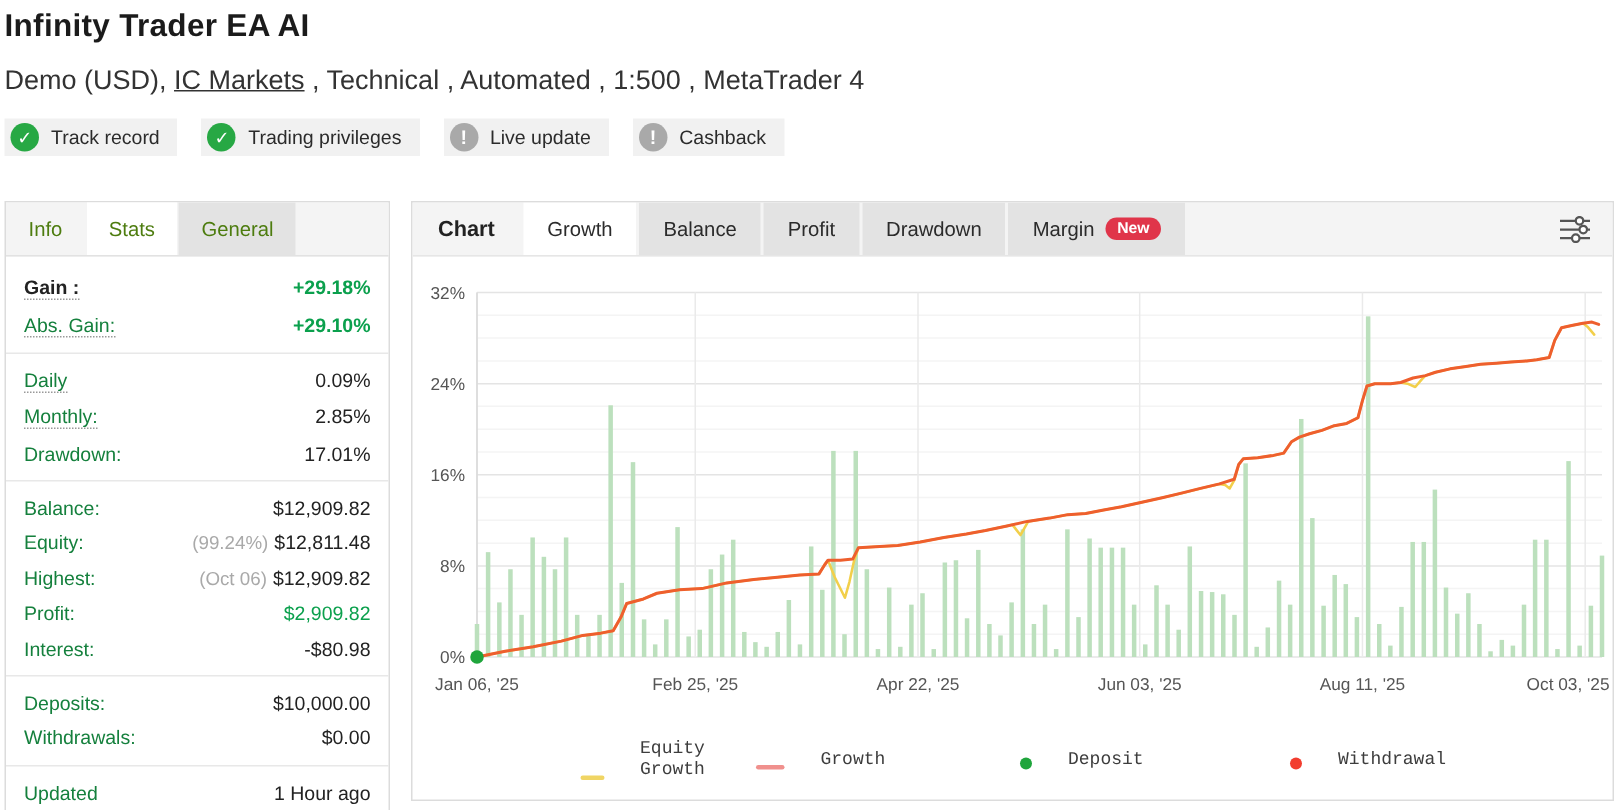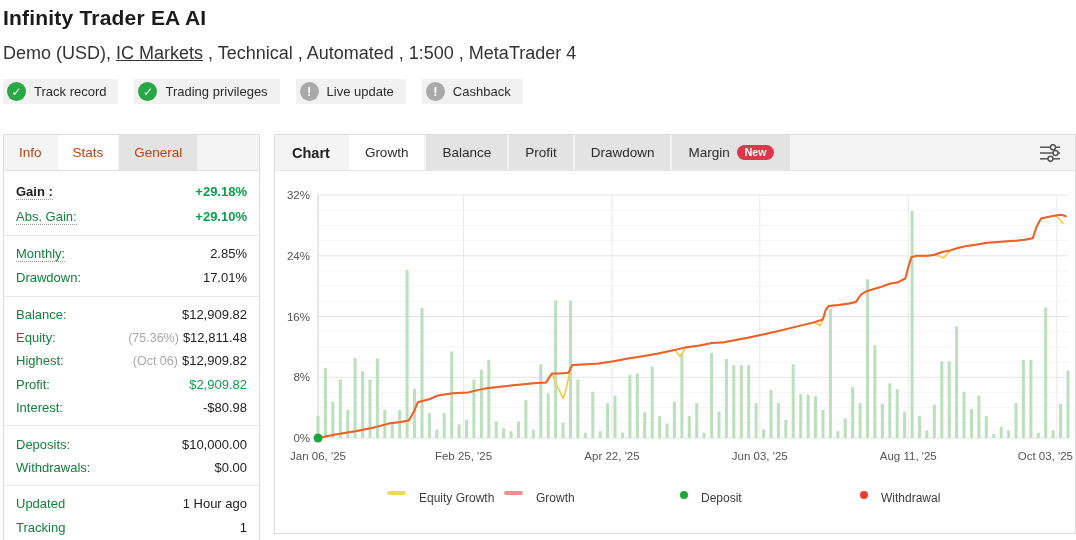--- a/index.html
+++ b/index.html
@@ -31,21 +31,21 @@
   .badge-icon.ok   { background: var(--badge-ok, #27a844); }
   .badge-icon.info { background: var(--badge-info, #a9a9a9); font-size: 13px; }
 
   
   .content-row { display: flex; gap: 14px; align-items: flex-start; margin-top: 30px; }
 
   
   .stats-panel { width: 257px; border: 1px solid #dcdcdc; background: #fff; flex: none; }
   .panel-tabs { display: flex; background: #f4f4f4; border-bottom: 1px solid #e2e2e2; height: 36px; }
   .panel-tabs .tab {
-    padding: 0 15px; font-size: 13.5px; color: #c2410c; display: flex; align-items: center;
+    padding: 0 15px; font-size: 13.5px; color: #4d7c0f; display: flex; align-items: center;
     cursor: pointer; background: transparent; height: 100%;
   }
   .panel-tabs .tab.boxed { background: #e3e3e3; margin-left: 1px; }
   .panel-tabs .tab.active { background: #fff; margin-left: 1px; }
   .stats-list { padding: 9px 12px 7px 12px; }
   .stat-row { display: flex; justify-content: space-between; align-items: baseline; padding: 4.2px 0; font-size: 13px; }
   .stat-row .lbl { color: #15803d; }
   .stat-row .lbl.dotted { border-bottom: 1px dotted #999; cursor: help; }
   .stat-row .lbl.bold { font-weight: 700; color: #222; }
   .stat-row .val { color: #222; }
@@ -69,21 +69,21 @@
   .pill {
     background: var(--new-badge, #e0354a); color: #fff; font-size: 10.5px; font-weight: 700;
     padding: 2.5px 8px; border-radius: 10px; line-height: 1;
   }
   .tune-wrap { margin-left: auto; display: flex; align-items: center; padding-right: 15px; cursor: pointer; }
 
   .chart-body { width: 800px; }
   svg text { font-family: "Liberation Sans", "DejaVu Sans", sans-serif; font-size: 11.5px; fill: #555; }
 
   .chart-legend { display: flex; align-items: center; font-size: 12px; color: #3d3d3d; padding-left: 112px; margin-top: 6px; }
-  .legend-item { display: inline-flex; align-items: flex-start; gap: 13px; cursor: pointer; }
+  .legend-item { display: inline-flex; align-items: flex-end; gap: 24px; cursor: pointer; font-family: Liberation Mono, monospace; }
   .legend-item .swatch.line { width: 19px; height: 3.5px; border-radius: 2px; }
   .legend-item .swatch.dot { width: 8px; height: 8px; border-radius: 50%; }
   .li-0 { width: 117px; } .li-1 { width: 176px; } .li-2 { width: 180px; }
 </style>
 </head>
 <body>
 
 <div class="page">
 
   <div>
@@ -121,35 +121,39 @@
         <div class="stat-row">
           <span class="lbl dotted bold">Gain :</span>
           <span class="val green">+29.18%</span>
         </div>
         <div class="stat-row">
           <span class="lbl dotted">Abs. Gain:</span>
           <span class="val green">+29.10%</span>
         </div>
         <div class="divider"></div>
         <div class="stat-row">
+          <span class="lbl dotted">Daily</span>
+          <span class="val">0.09%</span>
+        </div>
+        <div class="stat-row">
           <span class="lbl dotted">Monthly:</span>
           <span class="val">2.85%</span>
         </div>
         <div class="stat-row">
           <span class="lbl">Drawdown:</span>
           <span class="val">17.01%</span>
         </div>
         <div class="divider"></div>
         <div class="stat-row">
           <span class="lbl">Balance:</span>
           <span class="val">$12,909.82</span>
         </div>
         <div class="stat-row">
           <span class="lbl">Equity:</span>
-          <span class="val"><span class="note">(75.36%)</span><span>$12,811.48</span></span>
+          <span class="val"><span class="note">(99.24%)</span><span>$12,811.48</span></span>
         </div>
         <div class="stat-row">
           <span class="lbl">Highest:</span>
           <span class="val"><span class="note">(Oct 06)</span><span>$12,909.82</span></span>
         </div>
         <div class="stat-row">
           <span class="lbl">Profit:</span>
           <span class="val green-normal">$2,909.82</span>
         </div>
         <div class="stat-row">

